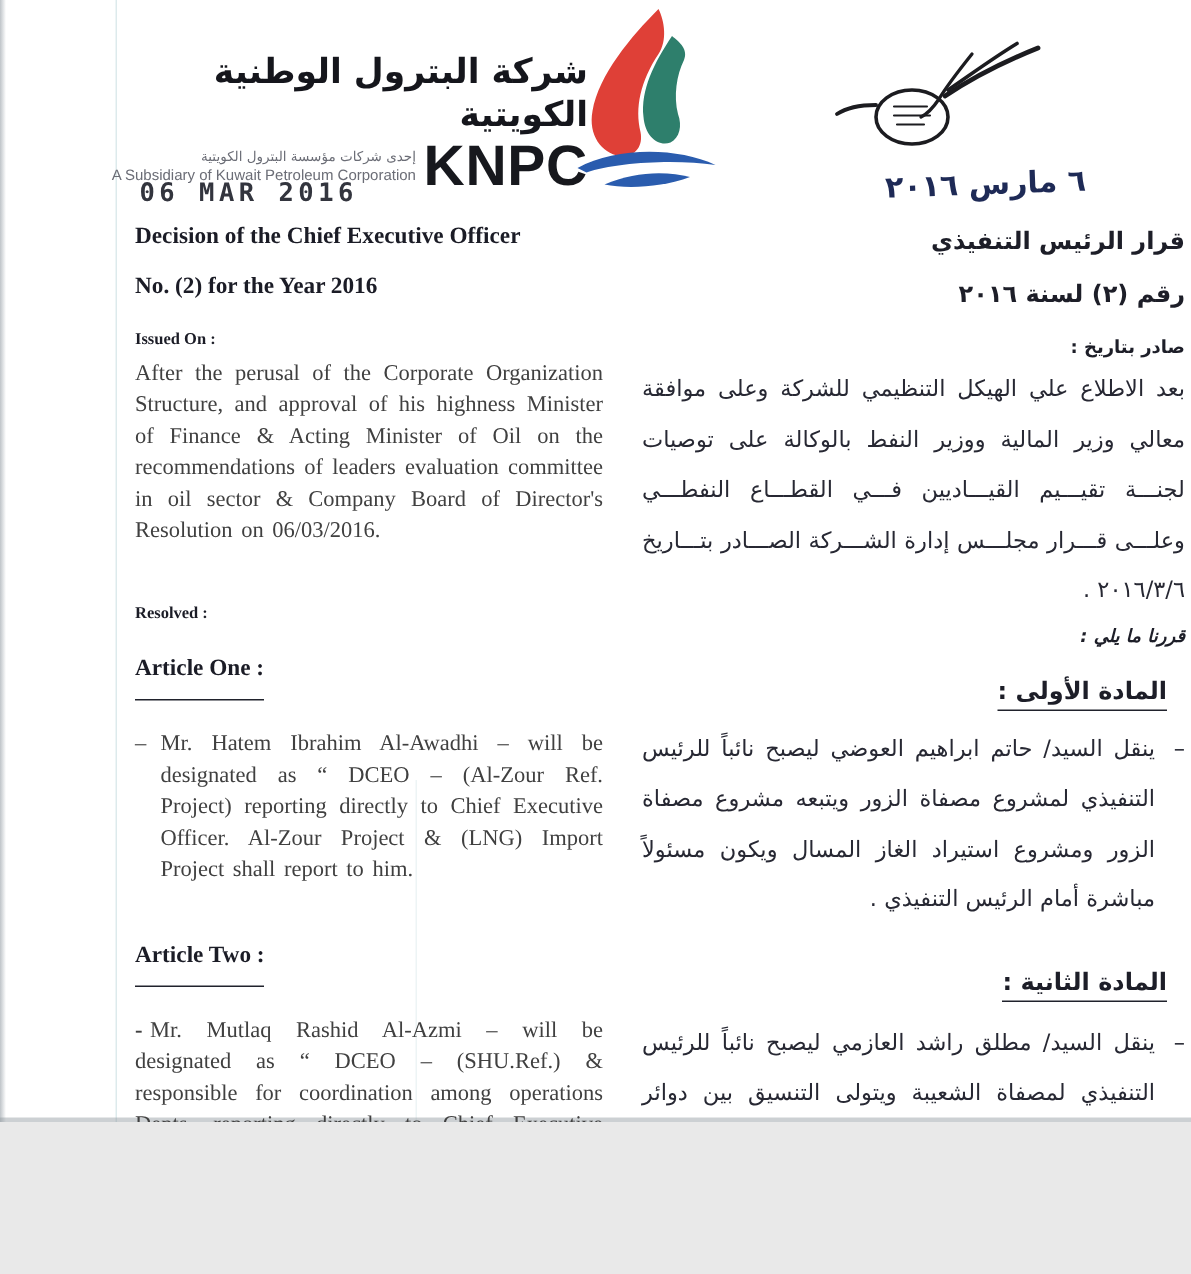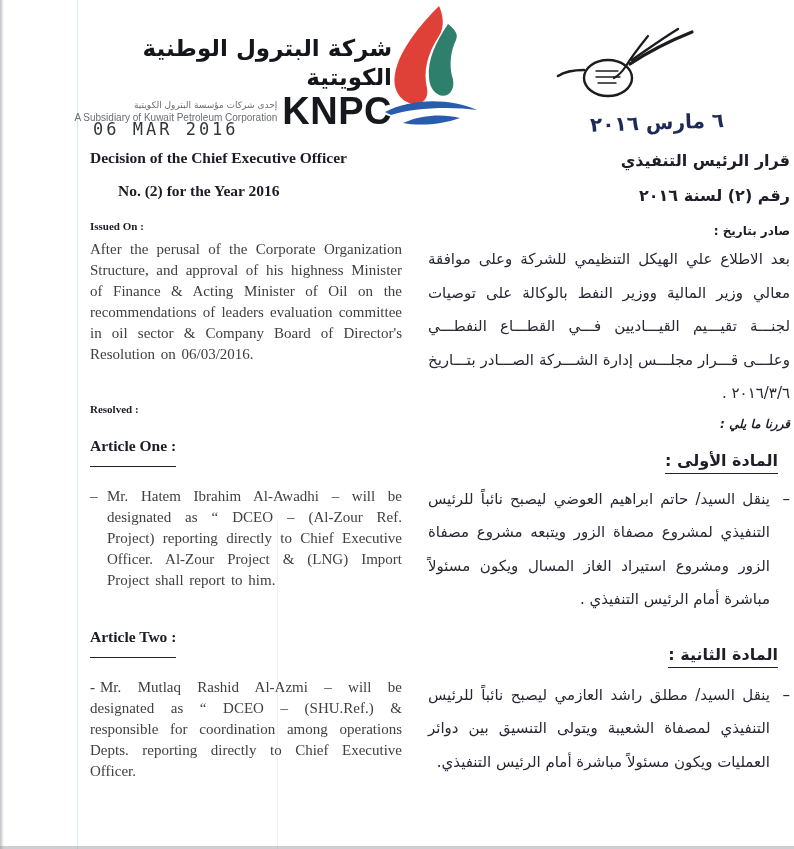--- a/index.html
+++ b/index.html
@@ -1,18 +1,18 @@
 <!DOCTYPE html>
 <html><head>
 <meta charset="utf-8">
 <style>
   html,body{margin:0;padding:0;background:#e9e9e9;}
   #page{
     position:relative;
-    width:794px;height:849px;
+    width:794px;height:748px;
     background:#ffffff;
     overflow:hidden;
     font-family:"Liberation Serif","DejaVu Serif",serif;
     color:#2b2c36;
   }
   
   .scan-left-edge{position:absolute;left:0;top:0;bottom:0;width:4px;
     background:linear-gradient(to right,#a9b0b6,rgba(255,255,255,0));opacity:.75;}
   .scan-fold-line{position:absolute;top:0;bottom:0;left:77px;width:1px;background:#d9e8ea;opacity:.9;}
   .scan-fold-line2{position:absolute;top:520px;bottom:0;left:277px;width:1px;background:#edf4f5;}
@@ -27,38 +27,38 @@
   }
   .logo-row{display:flex;justify-content:flex-end;align-items:flex-end;gap:5px;margin-top:3px;}
   .subsidiary-stack{text-align:right;padding-bottom:3px;}
   .subsidiary-ar{font-family:"DejaVu Sans",sans-serif;direction:rtl;font-size:9px;color:#6b6d76;line-height:1.25;}
   .subsidiary-en{font-family:"Liberation Sans","DejaVu Sans",sans-serif;font-size:10px;color:#6b6d76;line-height:1.3;white-space:nowrap;text-align:right;}
   .knpc-wordmark{font-family:"Liberation Sans","DejaVu Sans",sans-serif;
     font-size:38px;font-weight:800;letter-spacing:.5px;color:#17181d;line-height:.85;}
   .date-stamp{
     position:absolute;left:93px;top:119px;
     font-family:"DejaVu Sans Mono",monospace;
-    font-size:17px;font-weight:normal;color:#33353e;letter-spacing:3px;
+    font-size:17px;font-weight:bold;color:#33353e;letter-spacing:3px;
   }
   .flame-logo{position:absolute;left:381px;top:2px;width:100px;height:126px;}
   .calligraphy{position:absolute;left:556px;top:26px;width:140px;height:84px;}
   .handwritten-date{
     position:absolute;left:590px;top:110px;width:160px;
     font-family:"DejaVu Sans",sans-serif;direction:rtl;text-align:left;
     font-size:20px;font-weight:bold;color:#1e2a56;transform:rotate(-2deg);
   }
 
   
   .col-en{position:absolute;left:90px;top:148px;width:312px;}
   .col-ar{position:absolute;left:428px;top:148px;width:362px;direction:rtl;
     font-family:"DejaVu Sans",sans-serif;color:#272833;}
 
   
   .en-title{font-size:15.5px;font-weight:bold;color:#1b1c26;line-height:20px;margin:0;font-family:Liberation Serif, serif;}
-  .en-title.t2{margin-top:13px;margin-left:28px;}
+  .en-title.t2{margin-top:13px;}
   .en-label{font-size:11px;font-weight:bold;color:#1b1c26;margin:19px 0 0 0;}
   .en-label.resolved{margin-top:38px;}
   .en-article-label{margin:22px 0 0 0;font-size:15.5px;font-weight:bold;color:#1b1c26;}
   .en-article-label span{display:inline-block;border-bottom:1.6px solid #20222c;padding-bottom:11px;}
   .en-article-label.two{margin-top:37px;}
   .en-para{font-size:15px;line-height:21px;text-align:justify;word-spacing:2px;margin:7px 0 0 0;color:#404040;}
   .en-para.bullet1{margin-top:19px;position:relative;padding-left:17px;}
   .en-para.bullet1 .dash{position:absolute;left:0;top:0;}
   .en-para.bullet2{margin-top:19px;}
   .en-para.bullet2 .dash-inline{font-weight:bold;margin-right:5px;}

